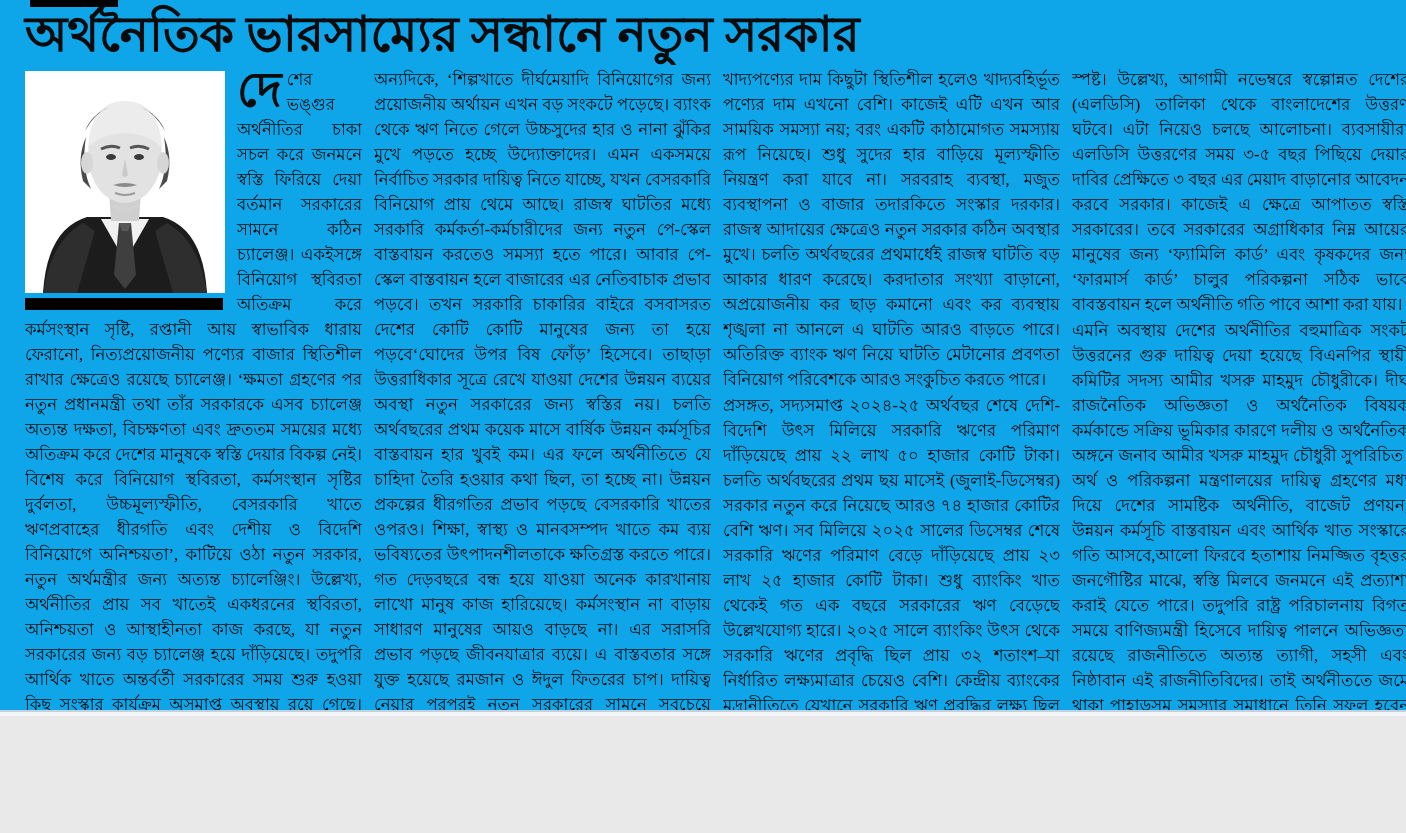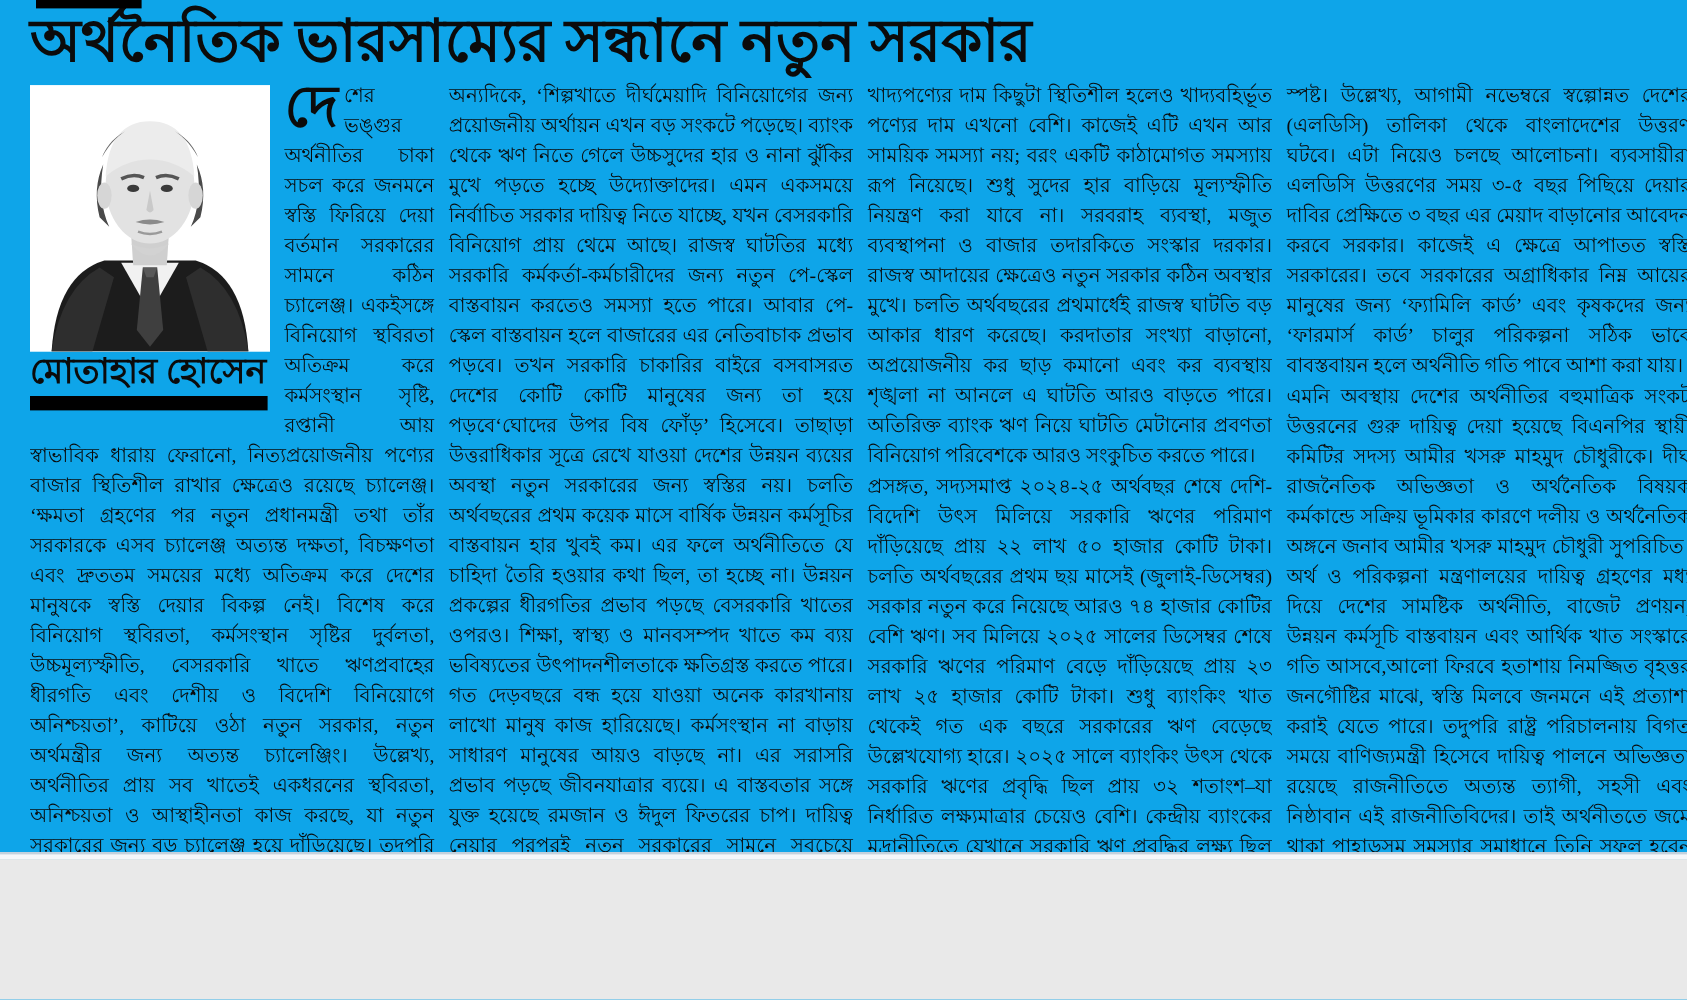--- a/index.html
+++ b/index.html
@@ -94,21 +94,20 @@
             <ellipse cx="114" cy="86" rx="5" ry="3" fill="#3a3a3a"></ellipse>
 
             <path d="M100 88 L97 104 Q100 108 103 104 Z" fill="#c9c9c9"></path>
 
             <path d="M88 114 Q100 110 112 114 Q100 118 88 114 Z" fill="#8a8a8a"></path>
             <path d="M90 122 Q100 126 110 122" stroke="#9a9a9a" stroke-width="2" fill="none"></path>
 
             <path d="M84 132 Q100 140 116 132 Q108 142 100 142 Q92 142 84 132 Z" fill="#d2d2d2"></path>
           </svg>
         </div>
-        <div class="author-name">মোতাহার হোসেন</div>
         <div class="name-rule"></div>
       </div>
       <p><span class="dropcap">দে</span><span>শের ভঙ্গুর অর্থনীতির চাকা সচল করে জনমনে স্বস্তি ফিরিয়ে দেয়া বর্তমান সরকারের সামনে কঠিন চ্যালেঞ্জ। একইসঙ্গে বিনিয়োগ স্থবিরতা অতিক্রম করে কর্মসংস্থান সৃষ্টি, রপ্তানী আয় স্বাভাবিক ধারায় ফেরানো, নিত্যপ্রয়োজনীয় পণ্যের বাজার স্থিতিশীল রাখার ক্ষেত্রেও রয়েছে চ্যালেঞ্জ। ‘ক্ষমতা গ্রহণের পর নতুন প্রধানমন্ত্রী তথা তাঁর সরকারকে এসব চ্যালেঞ্জ অত্যন্ত দক্ষতা, বিচক্ষণতা এবং দ্রুততম সময়ের মধ্যে অতিক্রম করে দেশের মানুষকে স্বস্তি দেয়ার বিকল্প নেই। বিশেষ করে বিনিয়োগ স্থবিরতা, কর্মসংস্থান সৃষ্টির দুর্বলতা, উচ্চমূল্যস্ফীতি, বেসরকারি খাতে ঋণপ্রবাহের ধীরগতি এবং দেশীয় ও বিদেশি বিনিয়োগে অনিশ্চয়তা’, কাটিয়ে ওঠা নতুন সরকার, নতুন অর্থমন্ত্রীর জন্য অত্যন্ত চ্যালেঞ্জিং। উল্লেখ্য, অর্থনীতির প্রায় সব খাতেই একধরনের স্থবিরতা, অনিশ্চয়তা ও আস্থাহীনতা কাজ করছে, যা নতুন সরকারের জন্য বড় চ্যালেঞ্জ হয়ে দাঁড়িয়েছে। তদুপরি আর্থিক খাতে অন্তর্বর্তী সরকারের সময় শুরু হওয়া কিছু সংস্কার কার্যক্রম অসমাপ্ত অবস্থায় রয়ে গেছে। এসব সংস্কার শেষ করার দায়িত্ব এখন নির্বাচিত সরকারের ওপর। কিন্তু এসব কাজ করা দুরহ। কারণ নতুন সরকারকে সামাল দিতে হবে উচ্চমূল্যস্ফীতি, দুর্বল ব্যাংকখাত, রাজস্ব ঘাটতি, বিনিয়োগের স্থবিরতা এবং বাড়তে থাকা সরকারি ব্যয়ের চাপ। এরমধ্যে ‘বর্তমানে দেশের অর্থনীতির সবচেয়ে বড় সমস্যা হলো বিনিয়োগ কমে যাওয়া। বিনিয়োগ না থাকলে কর্মসংস্থান সৃষ্টি হয় না, উৎপাদন বাড়ে না এবং অর্থনীতি দীর্ঘসময় ধরে চাপে থাকে, মানুষ কষ্টে থাকে, ক্রয়ক্ষমতা কমে যায়। কাজেই এসব করতে হবে দ্রুততার সঙ্গে।</span></p>
     </div>
 
     <div class="col">
       <p>অন্যদিকে, ‘শিল্পখাতে দীর্ঘমেয়াদি বিনিয়োগের জন্য প্রয়োজনীয় অর্থায়ন এখন বড় সংকটে পড়েছে। ব্যাংক থেকে ঋণ নিতে গেলে উচ্চসুদের হার ও নানা ঝুঁকির মুখে পড়তে হচ্ছে উদ্যোক্তাদের। এমন একসময়ে নির্বাচিত সরকার দায়িত্ব নিতে যাচ্ছে, যখন বেসরকারি বিনিয়োগ প্রায় থেমে আছে। রাজস্ব ঘাটতির মধ্যে সরকারি কর্মকর্তা-কর্মচারীদের জন্য নতুন পে-স্কেল বাস্তবায়ন করতেও সমস্যা হতে পারে। আবার পে-স্কেল বাস্তবায়ন হলে বাজারের এর নেতিবাচাক প্রভাব পড়বে। তখন সরকারি চাকারির বাইরে বসবাসরত দেশের কোটি কোটি মানুষের জন্য তা হয়ে পড়বে‘ঘোদের উপর বিষ ফোঁড়’ হিসেবে। তাছাড়া উত্তরাধিকার সূত্রে রেখে যাওয়া দেশের উন্নয়ন ব্যয়ের অবস্থা নতুন সরকারের জন্য স্বস্তির নয়। চলতি অর্থবছরের প্রথম কয়েক মাসে বার্ষিক উন্নয়ন কর্মসূচির বাস্তবায়ন হার খুবই কম। এর ফলে অর্থনীতিতে যে চাহিদা তৈরি হওয়ার কথা ছিল, তা হচ্ছে না। উন্নয়ন প্রকল্পের ধীরগতির প্রভাব পড়ছে বেসরকারি খাতের ওপরও। শিক্ষা, স্বাস্থ্য ও মানবসম্পদ খাতে কম ব্যয় ভবিষ্যতের উৎপাদনশীলতাকে ক্ষতিগ্রস্ত করতে পারে।  গত দেড়বছরে বন্ধ হয়ে যাওয়া অনেক কারখানায় লাখো মানুষ কাজ হারিয়েছে। কর্মসংস্থান না বাড়ায় সাধারণ মানুষের আয়ও বাড়ছে না। এর সরাসরি প্রভাব পড়ছে জীবনযাত্রার ব্যয়ে। এ বাস্তবতার সঙ্গে যুক্ত হয়েছে রমজান ও ঈদুল ফিতরের চাপ। দায়িত্ব নেয়ার পরপরই নতুন সরকারের সামনে সবচেয়ে তাৎক্ষণিক চ্যালেঞ্জ হবে রমজানের বাজার নিয়ন্ত্রণ। কিন্তু এ বাজার পরিস্থিতি শুধু মৌসুমি সমস্যা নয়। এর পেছনে রয়েছে দীর্ঘদিনের উচ্চমূল্যস্ফীতি, দুর্বল সরবরাহ ব্যবস্থা, কম বিনিয়োগ এবং বাজারব্যবস্থাপনার সীমাবদ্ধতা। ব্যাংকখাতের পরিস্থিতি নতুন সরকারের জন্য মাথাব্যথার কারণ।</p>
 
     </div>
 

